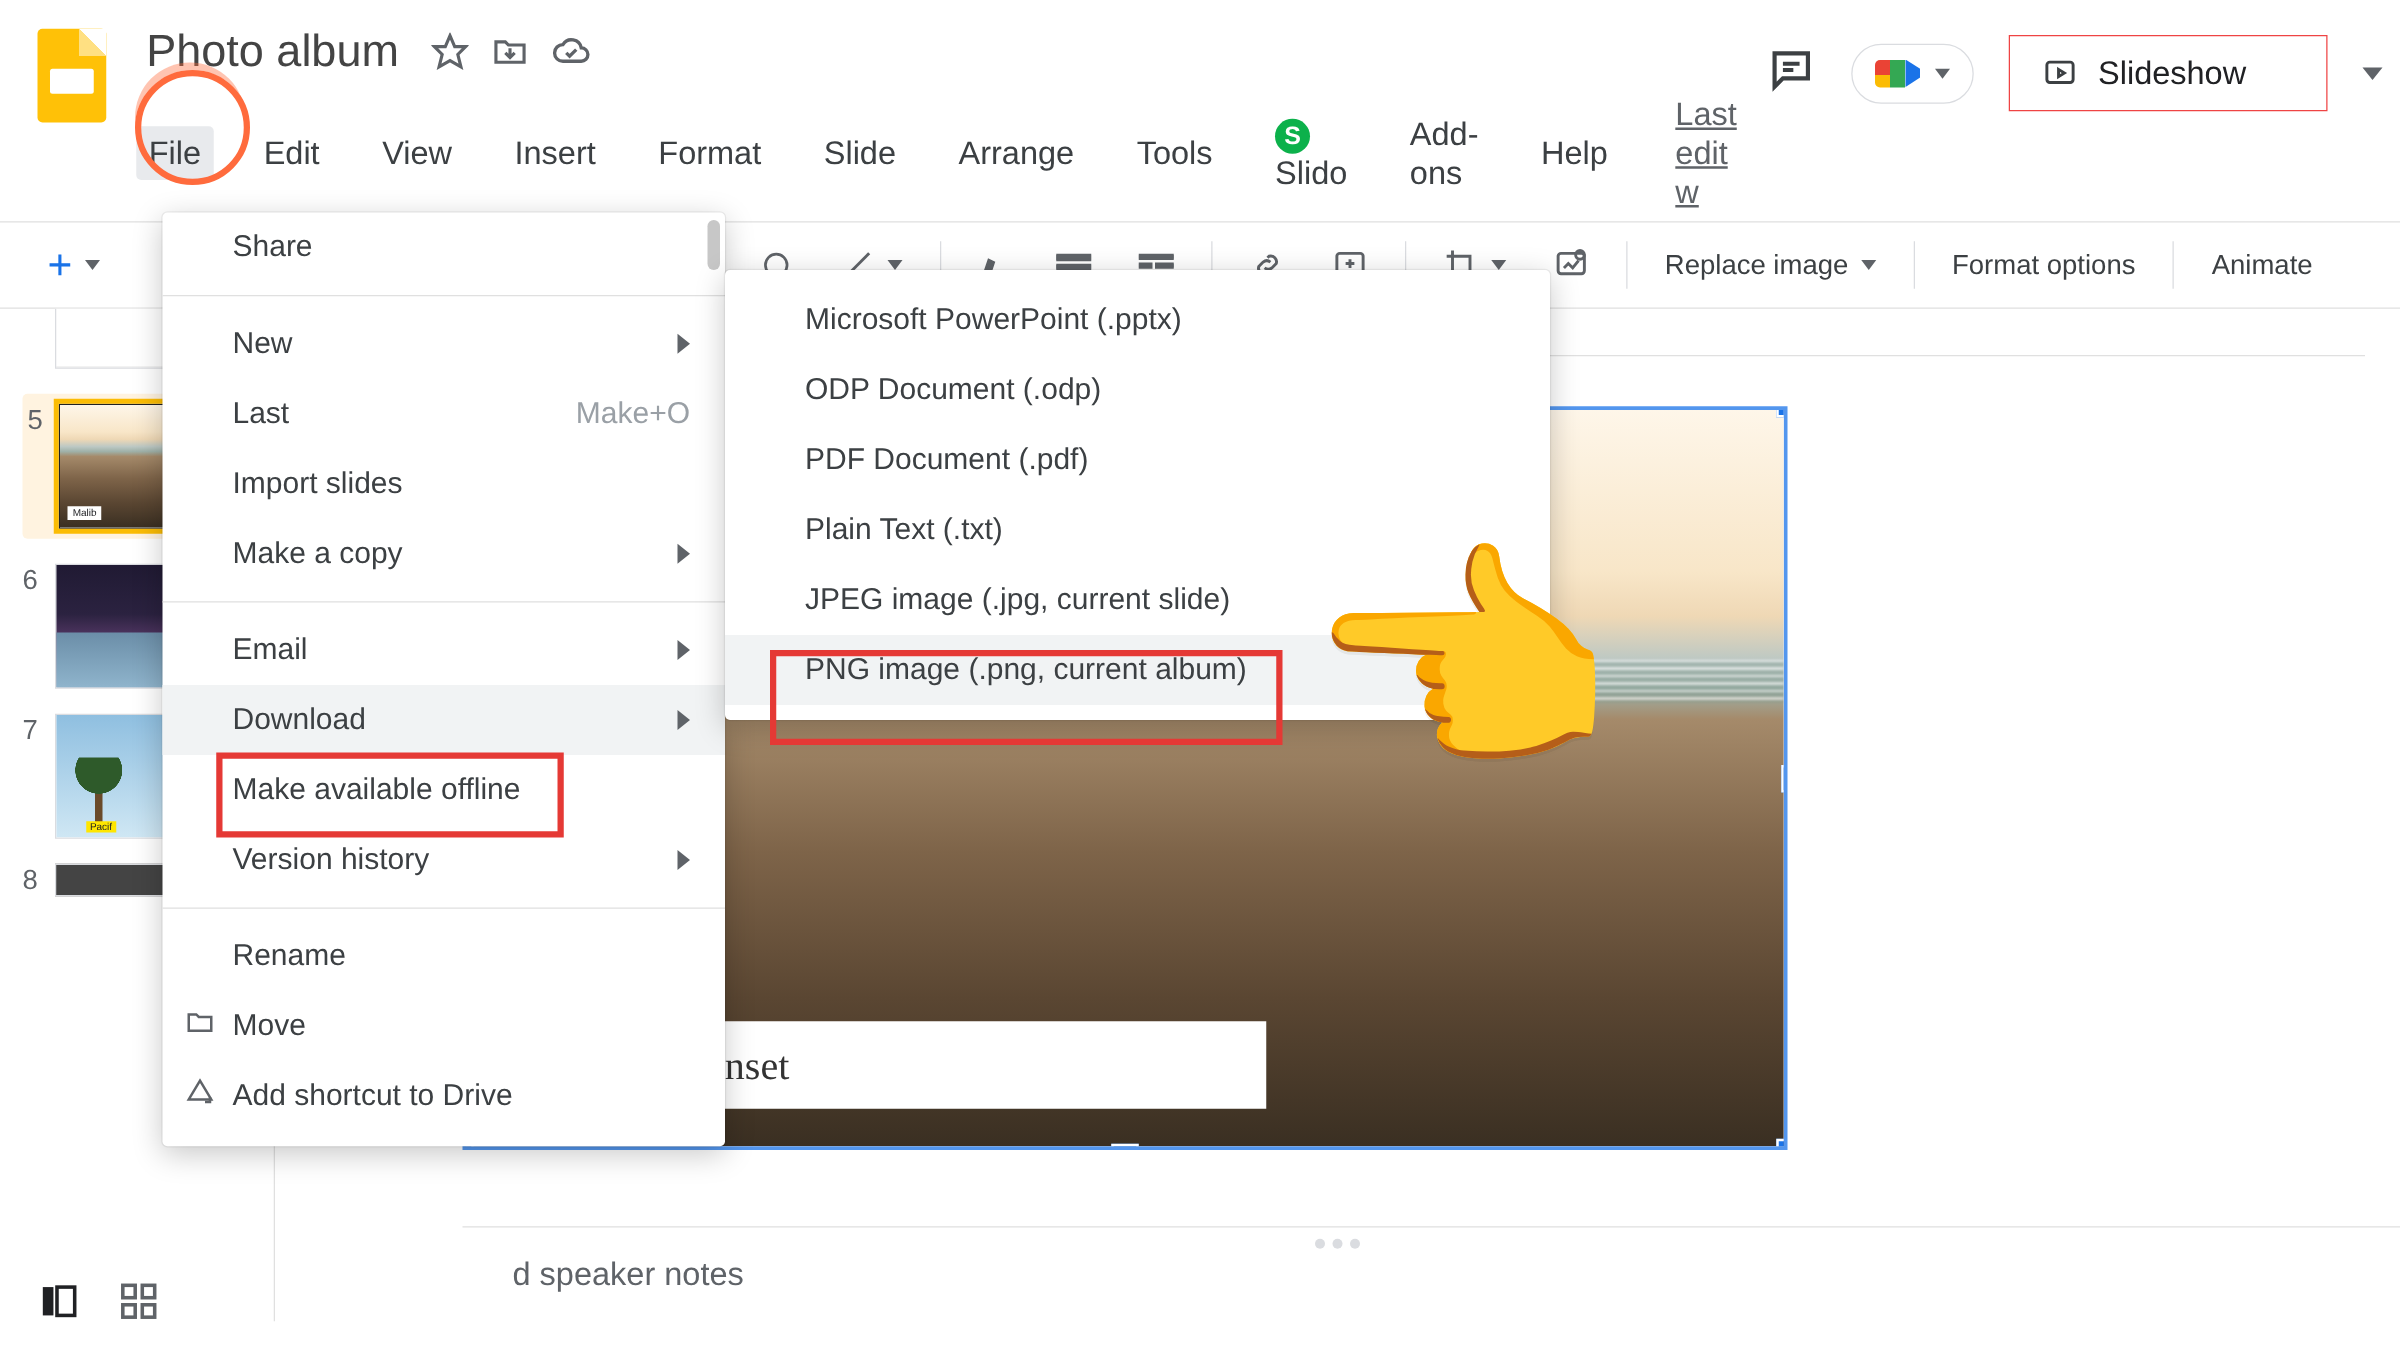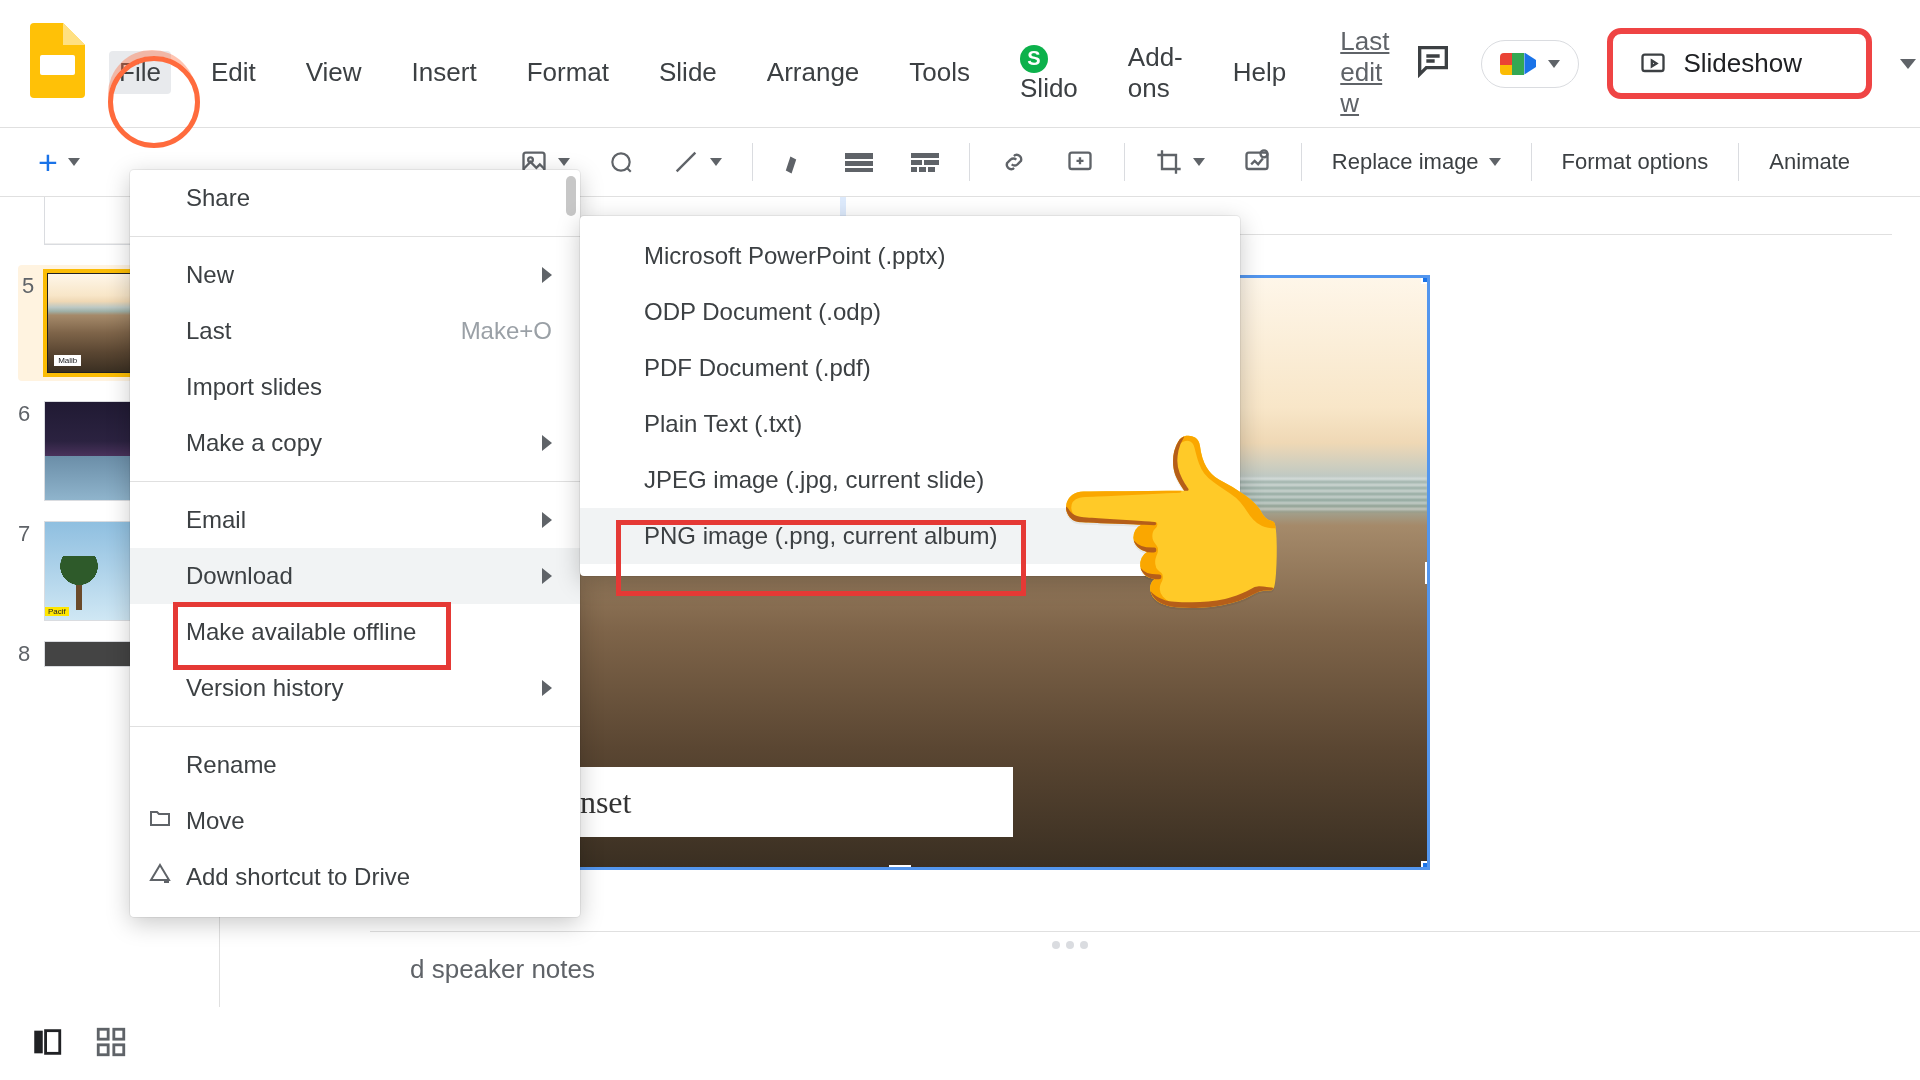--- a/index.html
+++ b/index.html
@@ -26,21 +26,21 @@
   .menubar .mitem { padding:6px 10px; cursor:pointer; border-radius:4px; }
   .menubar .mitem.open { background:#e8eaed; }
   .slido-badge { background:#0cb14b; color:#fff; border-radius:50%; width:28px; height:28px; display:inline-flex; align-items:center; justify-content:center; font-weight:bold; font-size:20px; margin-right:6px; }
   .lastedit { text-decoration:underline; color:#5f6368; margin-left:14px; }
 
   .header-right { margin-left:auto; display:flex; align-items:center; gap:28px; padding-top:10px; }
   .speech-icon { color:#3c4043; }
   .meet-pill { border:1px solid #dadce0; border-radius:999px; padding:8px 18px; display:flex; align-items:center; gap:12px; }
   .meet-logo { width:36px; height:30px; position:relative; }
   .meet-logo span { position:absolute; }
-  .slideshow-btn { border:6px solid #ef4444; border-radius:14px; padding:14px 26px; display:flex; align-items:center; gap:16px; font-size:26px; }
+  .slideshow-btn { border:1px solid #ef4444; border-radius:0; padding:14px 26px; display:flex; align-items:center; gap:16px; font-size:26px; }
   .caret-down { width:0;height:0;border-left:8px solid transparent;border-right:8px solid transparent;border-top:10px solid #5f6368; }
   .caret-down.sm { border-left-width:6px;border-right-width:6px;border-top-width:8px; }
 
   
   .toolbar {
     border-top:1px solid #e0e0e0; border-bottom:1px solid #e0e0e0;
     display:flex; align-items:center; gap:22px;
     padding: 12px 30px; font-size:22px; color:#3c4043; height:70px;
   }
   .tbtn { display:flex; align-items:center; gap:10px; padding:6px 8px; cursor:pointer; }
@@ -125,20 +125,40 @@
 <body>
 
 <div class="titlebar">
   <div class="logo">
     <div class="page"></div>
       <div class="fold"></div>
       <div class="fold2"></div>
       <div class="bar"></div>
   </div>
   <div class="title-col">
+    <div class="title-row">
+      <span class="doctitle">Photo album</span>
+      <span class="ticon">
+        <svg width="30" height="30" viewBox="0 0 24 24" fill="none" stroke="#5f6368" stroke-width="2">
+            <polygon points="12 2 15 9 22 9 17 14 19 22 12 18 5 22 7 14 2 9 9 9"></polygon>
+          </svg>
+      </span>
+      <span class="ticon">
+        <svg width="30" height="30" viewBox="0 0 24 24" fill="none" stroke="#5f6368" stroke-width="2">
+            <path d="M3 6h6l2 2h10v11H3z"></path>
+            <path d="M12 10v5M9 13l3 3 3-3"></path>
+          </svg>
+      </span>
+      <span class="ticon">
+        <svg width="32" height="32" viewBox="0 0 24 24" fill="none" stroke="#5f6368" stroke-width="2">
+            <path d="M7 18a5 5 0 010-10 6 6 0 0111 2 4 4 0 010 8H7z"></path>
+            <path d="M9 13l2 2 4-4"></path>
+          </svg>
+      </span>
+    </div>
 
     <div class="menubar">
       <span class="mitem open">File</span>
       <span class="mitem">Edit</span>
       <span class="mitem">View</span>
       <span class="mitem">Insert</span>
       <span class="mitem">Format</span>
       <span class="mitem">Slide</span>
       <span class="mitem">Arrange</span>
       <span class="mitem">Tools</span>
@@ -285,21 +305,21 @@
       <div class="thumb">
         <div style="position:absolute;inset:0;background:linear-gradient(#201a33 0%,#2b2240 40%,#533764 60%,#90a0b6 100%);"></div>
         <div style="position:absolute;left:0;right:0;bottom:0;height:44px;background:linear-gradient(#6b8ea8,#8fb4cc);"></div>
       </div>
     </div>
     <div class="thumb-row">
       <span class="thumb-num">7</span>
       <div class="thumb">
         <div style="position:absolute;inset:0;background:linear-gradient(#8fbfe0,#cfe7f4);"></div>
         <div style="position:absolute;left:14px;bottom:10px;width:40px;height:54px;background:radial-gradient(circle at 50% 30%, #2e5a2a 0 60%, transparent 61%),linear-gradient(#6a4a2a,#6a4a2a);background-size:40px 34px,6px 30px;background-position:center top, center bottom;background-repeat:no-repeat;"></div>
-        <div style="position:absolute;left:0;bottom:4px;background:#ffe600;font-size:8px;padding:0 3px;">Pacif</div>
+        <div style="position:absolute;left:24px;bottom:4px;background:#ffe600;font-size:8px;padding:0 3px;">Pacif</div>
       </div>
     </div>
     <div class="thumb-row">
       <span class="thumb-num">8</span>
       <div class="thumb" style="height:26px;background:#444;"></div>
     </div>
   </div>
 
   <div class="canvas-col">
     <div class="ruler">

